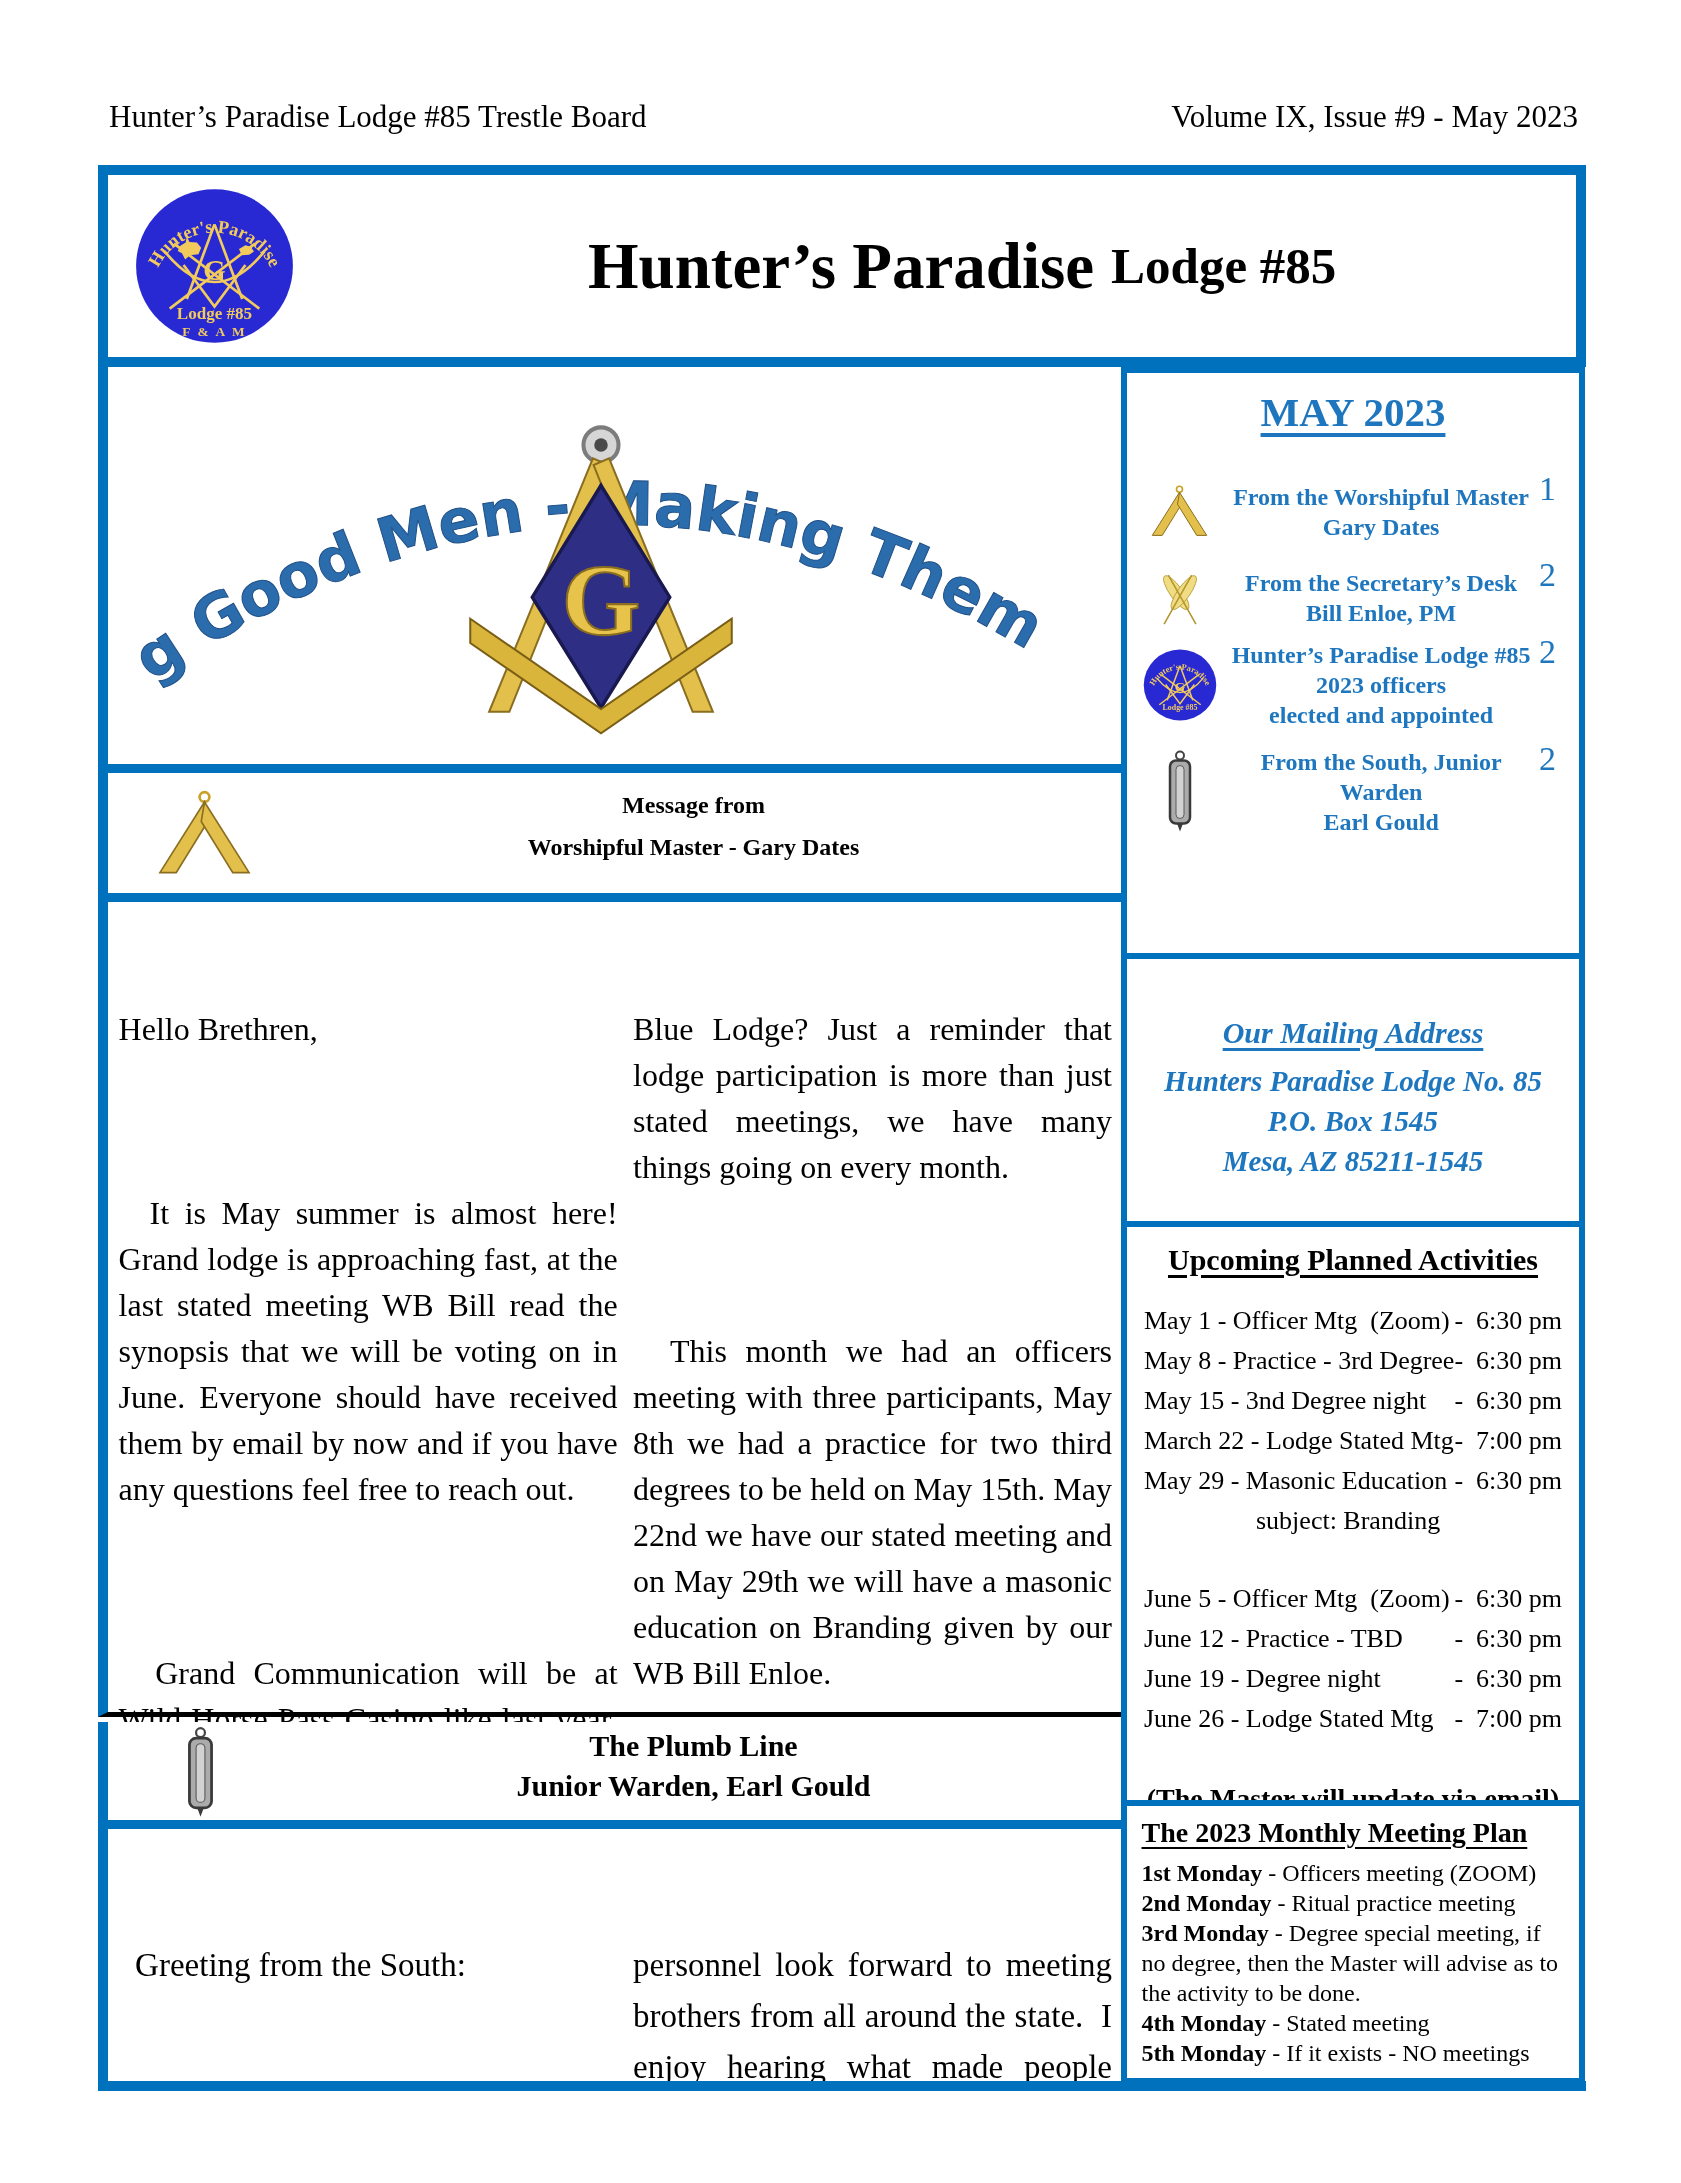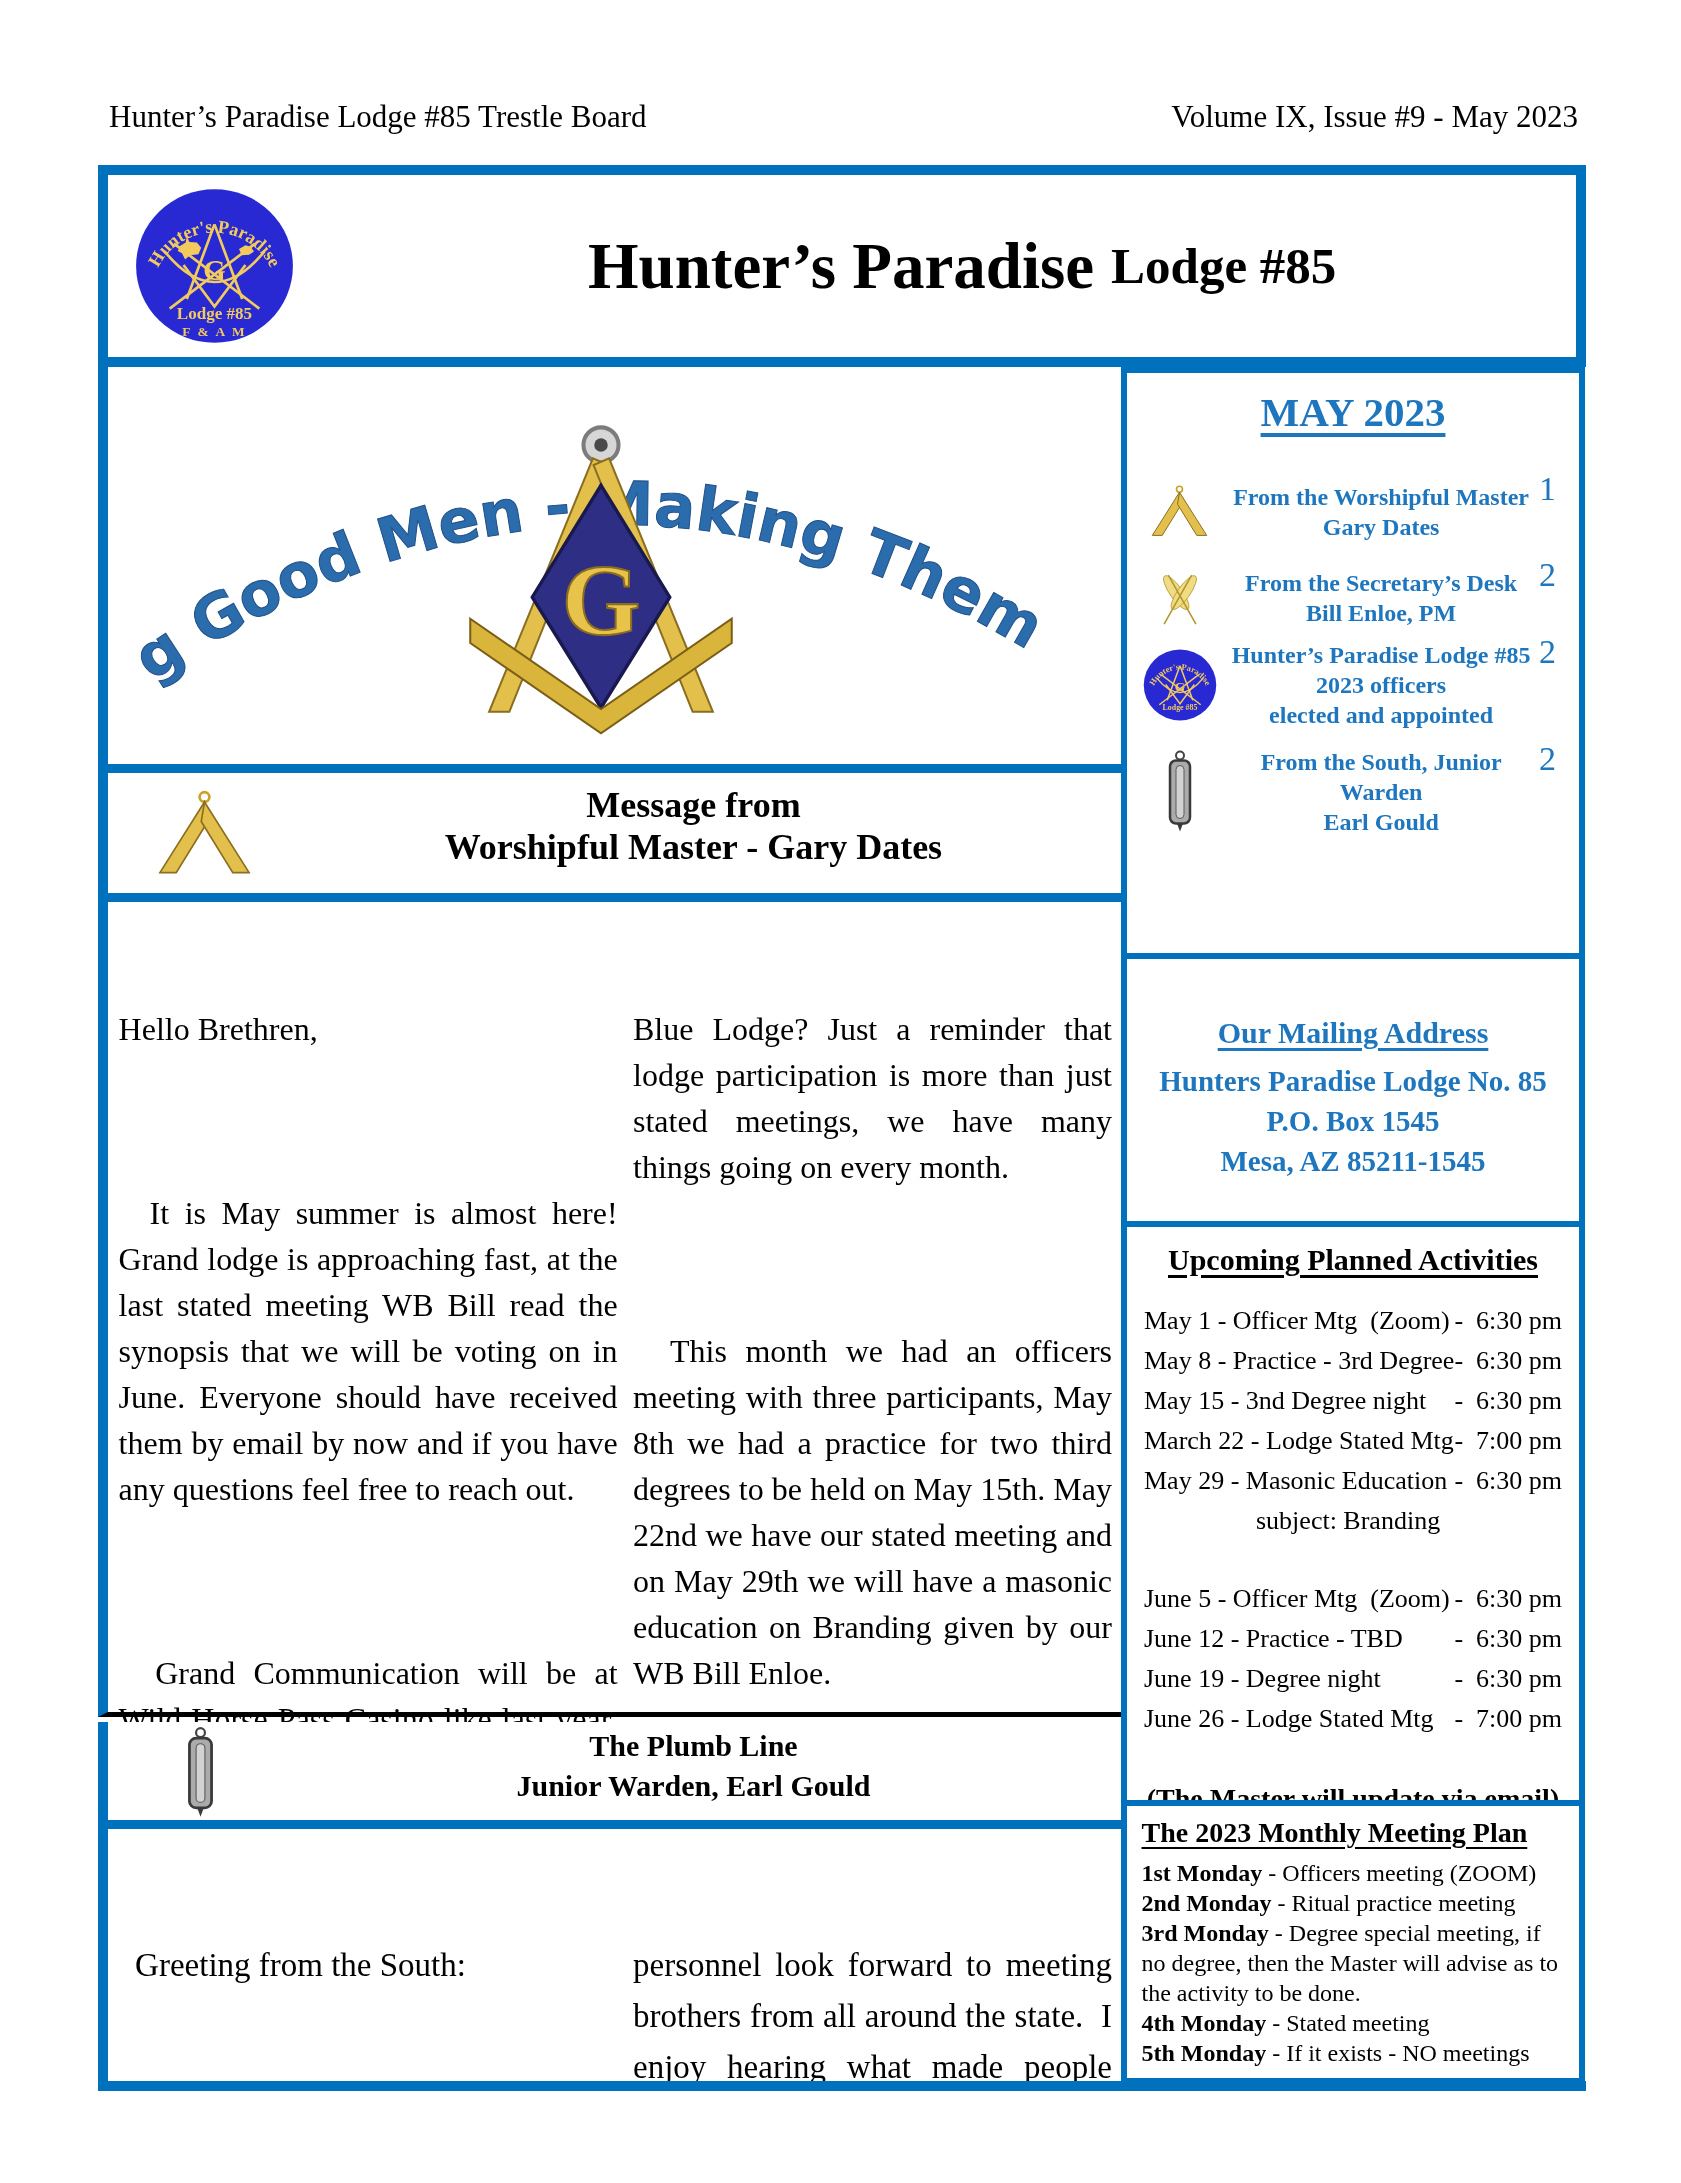--- a/index.html
+++ b/index.html
@@ -29,21 +29,21 @@
   #plumb-body{top:1829px;height:252px;border-bottom:none;}
   #bottom-bar{position:absolute;left:98px;top:2081px;width:1488px;height:16px;background:#0071BC;}
 
   
   #arc-svg{position:absolute;left:0;top:0;width:1013px;height:396px;}
   #emblem-svg{position:absolute;left:338px;top:47px;width:310px;height:330px;}
 
   
   #msg-header .sec-icon{position:absolute;left:34px;top:17px;width:125px;height:87px;}
   .sec-title{position:absolute;left:198px;right:40px;top:10.6px;text-align:center;
-             font-size:36px;font-weight:bold;line-height:42px;}
+             font-size:24px;font-weight:bold;line-height:42px;}
 
   
   .body-col{position:absolute;top:12px;font-size:32px;line-height:46px;text-align:justify;
             white-space:pre-wrap;}
   .body-col p{margin:0 0 46px 0;}
   .body-col p:last-child{margin-bottom:0;}
   #msg-col-left{left:10.6px;width:499px;}
   #msg-col-right{left:525px;width:479px;}
   .signature{margin-left:61px;white-space:pre-wrap;}
 
@@ -63,21 +63,21 @@
   #mail-box{top:953px;height:274px;}
   #act-box{top:1221px;height:586px;}
   #plan-box{top:1800px;height:284px;}
   #toc-title{margin-top:14.5px;text-align:center;font-size:41px;font-weight:bold;
              text-decoration:underline;text-underline-offset:6.6px;color:#1E76BE;}
   .toc-row{position:absolute;left:9.2px;right:8px;display:flex;align-items:center;height:79px;}
   .toc-icon{width:87px;display:flex;justify-content:center;align-items:center;}
   .toc-text{flex:1;text-align:center;font-size:24px;font-weight:bold;line-height:30px;color:#1E76BE;}
   .toc-page{width:32px;font-size:34px;color:#1E76BE;align-self:flex-start;line-height:34px;}
 
-  #mail-box .inner{padding-top:57px;text-align:center;color:#1E76BE;font-weight:bold;}
+  #mail-box .inner{padding-top:57px;text-align:center;color:#1E76BE;font-weight:bold;font-style:italic;}
   #mail-title{font-size:30px;text-decoration:underline;text-underline-offset:5.3px;margin-bottom:10.6px;}
   .mail-line{font-size:29px;line-height:40px;}
 
   #act-box .inner{padding:16px 17px 0 17px;}
   #act-title{text-align:center;font-size:30px;font-weight:bold;text-decoration:underline;
              text-underline-offset:5.3px;margin-bottom:24px;}
   .act-row{display:flex;justify-content:space-between;font-size:26px;line-height:40px;white-space:pre;}
   .act-subject{font-size:26px;line-height:40px;padding-left:112px;white-space:pre;}
   #act-june{margin-top:38px;}
   #act-note{margin-top:44px;text-align:center;font-weight:bold;font-size:28px;}

